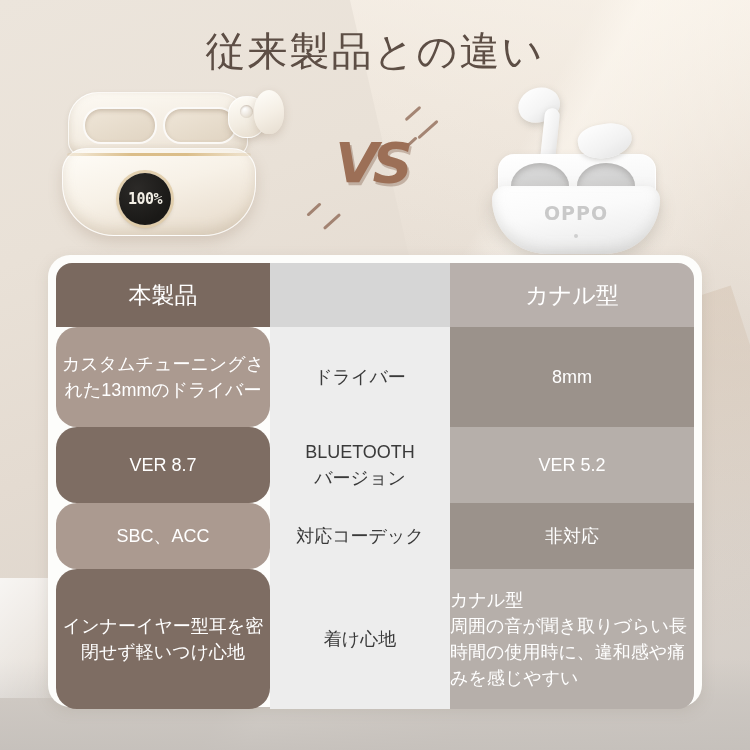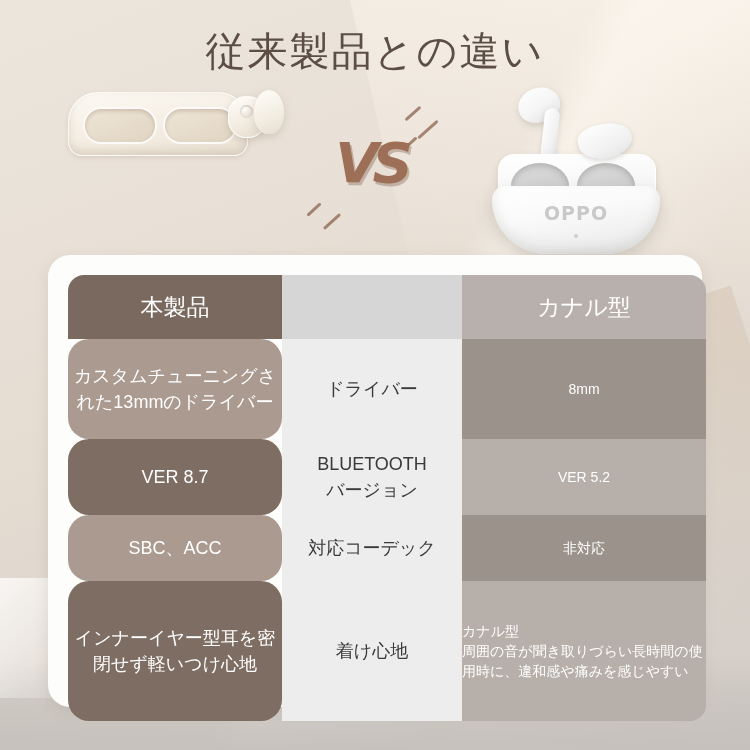--- a/index.html
+++ b/index.html
@@ -298,21 +298,21 @@
   
   .table-frame {
     position: absolute;
     left: 48px;
     top: 255px;
     width: 654px;
     height: 452px;
     background: #fdfdfb;
     border-radius: 22px;
     box-shadow: 0 4px 14px rgba(140,125,112,0.18);
-    padding: 20px;
+    padding: 8px;
     box-sizing: border-box;
   }
   .cmp-table {
     width: 100%;
     height: 100%;
     border-collapse: collapse;
     border-radius: 16px;
     overflow: hidden;
     table-layout: fixed;
   }
@@ -363,21 +363,21 @@
   .cell-b {
     background: #ededed;
     color: #3a3a3a;
     font-size: 18px;
     line-height: 1.45;
     padding: 10px 8px;
   }
 
   .cell-c {
     color: #ffffff;
-    font-size: 14px;
+    font-size: 18px;
     line-height: 1.45;
     padding: 10px 14px;
   }
   .cell-c.dark  { background: #9b928b; }
   .cell-c.light { background: #b6afaa; }
   .cell-c.left  { text-align: left; }
 
   .row-h1 { height: 100px; }
   .row-h2 { height: 76px; }
   .row-h3 { height: 66px; }
@@ -394,20 +394,26 @@
   <div class="bg-bottom-left"></div>
 
   <div class="title">従来製品との違い</div>
 
   <div class="hero">
 
     <div class="left-product">
       <div class="case-lid">
         <div class="lid-slot l"></div>
         <div class="lid-slot r"></div>
+      </div>
+      <div class="case-body">
+        <div class="gold-line"></div>
+        <div class="battery-disc">
+          <span class="battery-text">100%</span>
+        </div>
       </div>
       <div class="single-bud">
         <div class="bud-plate">
           <div class="bud-dot"></div>
         </div>
         <div class="bud-tip"></div>
       </div>
     </div>
 
     <div class="vs-badge">

